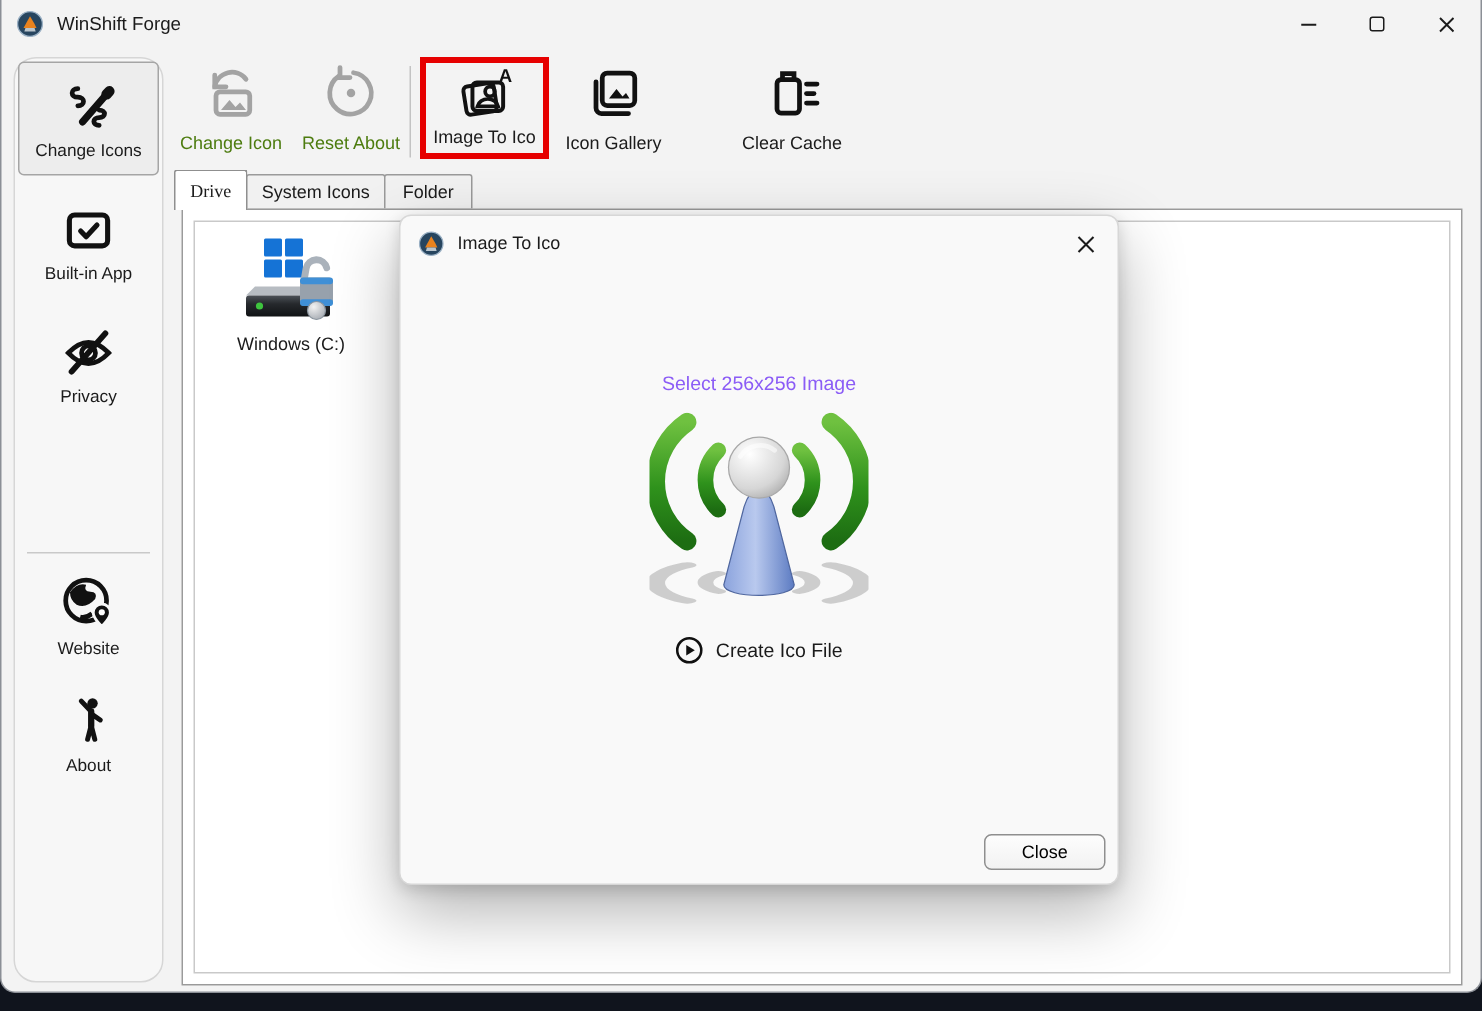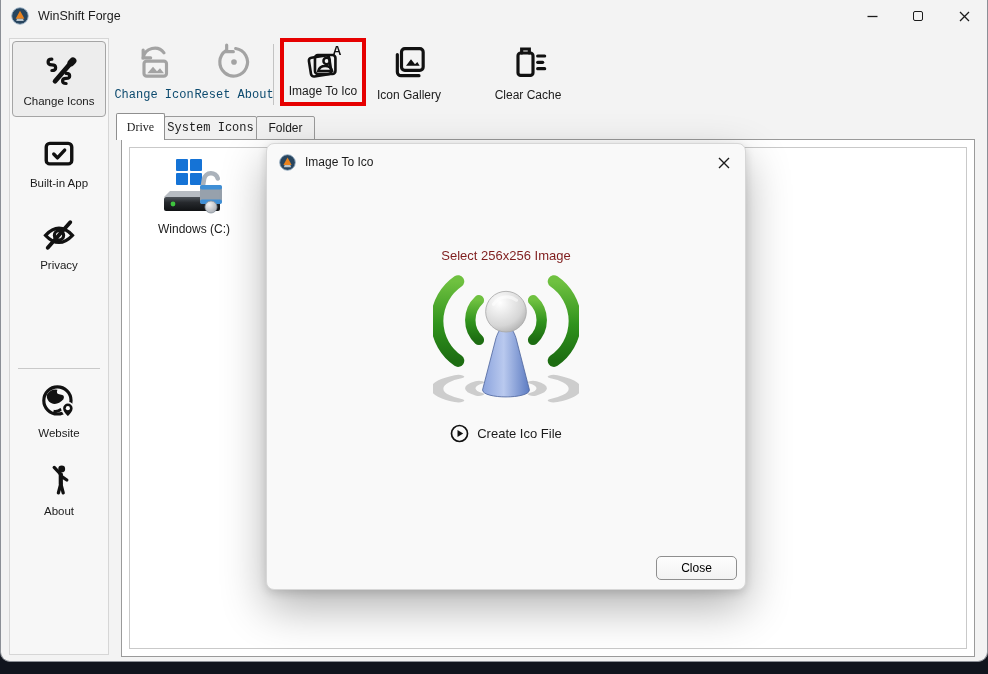--- a/index.html
+++ b/index.html
@@ -12,64 +12,64 @@
   
   .titlebar { position:absolute; left:0; top:0; width:100%; height:32px; display:flex; align-items:center; padding-left:10px;text-align:right; }
   .app-logo { width:18px; height:18px; margin-right:9px; }
   .titlebar-title { font-size:12.5px; color:#1b1b1b; }
   .win-controls { position:absolute; right:0; top:0; height:32px; display:flex; }
   .win-btn { width:46px; height:32px; display:flex; align-items:center; justify-content:center; color:#1b1b1b; }
   .max-glyph { width:10px; height:10px; border:1.2px solid #1b1b1b; border-radius:2px; }
 
   
   .sidebar { position:absolute; left:8px; top:38px; width:100px; height:617px; background:#f7f7f7;
-    border:1px solid #d6d6d6; border-radius:0; }
+    border:1px solid #d6d6d6; border-radius:15px; }
   .change-icons-btn { position:absolute; left:2px; top:2px; width:94px; height:76px; background:#ededed;
     border:1px solid #a5a5a5; border-radius:4px; display:flex; flex-direction:column; align-items:center; justify-content:center; gap:5px; cursor:pointer; }
   .change-icons-btn .lbl { font-size:11.5px; }
   .side-item { position:absolute; left:0; width:100%; display:flex; flex-direction:column; align-items:center; gap:6px; cursor:pointer; }
   .side-item .lbl { font-size:11.5px; }
   .side-item-builtin { top:98px; } .side-item-privacy { top:178px; } .side-item-wsl { top:255px; }
   .side-item-website { top:344px; } .side-item-about { top:422px; }
   .side-divider { position:absolute; left:8px; right:8px; top:329px; height:1px; background:#c9c9c9; }
 
   
   .tool-btn { position:absolute; top:42px; height:62px; display:flex; flex-direction:column; align-items:center; justify-content:space-between; padding-bottom:2px; cursor:pointer; }
   .tool-btn .lbl { font-size:12px; white-space:nowrap; }
   .tool-btn.disabled { color:#a3a3a3; cursor:default; }
-  .tool-btn.disabled .lbl { color:#0c4a6e;font-family:Liberation Mono, monospace; }
+  .tool-btn.disabled .lbl { color:#4d7c0f; }
   .tb-change-icon { left:119px; width:68px; }
   .tb-reset-icon  { left:200px; width:66px; }
   .tb-gallery     { left:373px; width:70px; }
   .tb-cache       { left:454px; width:74px;margin-left:36px; }
   .toolbar-divider { position:absolute; left:272px; top:44px; width:1px; height:61px; background:#c3c3c3; }
   .red-box { position:absolute; left:279px; top:38px; width:86px; height:68px; border:4px solid #e60000; display:flex; align-items:center; justify-content:center; }
   .tb-image-to-ico { position:static; width:100%; height:56px; }
 
   
   .tab { position:absolute; font-size:12px; display:flex; align-items:center; justify-content:center; cursor:pointer; }
   .tab-active { left:115px; top:113px; width:49px; height:27px; background:#ffffff; border:1px solid #8f8f8f; border-bottom:none; border-radius:2px 2px 0 0; z-index:5;font-family:Liberation Serif, serif; }
-  .tab-system { left:163px; top:116px; width:93px; height:24px; background:#f1f1f1; border:1px solid #9a9a9a; border-radius:2px 2px 0 0;font-family:Liberation Mono, monospace; }
+  .tab-system { left:163px; top:116px; width:93px; height:24px; background:#f1f1f1; border:1px solid #9a9a9a; border-radius:2px 2px 0 0; }
   .tab-folder { left:255px; top:116px; width:59px; height:24px; background:#f1f1f1; border:1px solid #9a9a9a; border-radius:2px 2px 0 0; }
 
   
   .main-panel { position:absolute; left:120px; top:139px; width:854px; height:518px; background:#ffffff; border:1px solid #9a9a9a; z-index:1; }
   .list-area { position:absolute; left:7px; top:7px; right:7px; bottom:7px; border:1px solid #c9c9c9; background:#ffffff; }
   .drive-item { position:absolute; left:14px; top:6px; width:100px; display:flex; flex-direction:column; align-items:center; cursor:pointer; }
   .drive-item .lbl { font-size:12px; margin-top:6px; }
 
   
   .dialog { position:absolute; left:265px; top:143px; width:480px; height:447px; background:#f9f9f9;
     border:1px solid #d7d7d7; border-radius:8px; z-index:10;
     box-shadow:0 18px 45px rgba(0,0,0,.30), 0 3px 10px rgba(0,0,0,.14); }
   .dlg-titlebar { position:absolute; left:0; top:0; width:100%; height:36px; display:flex; align-items:center; padding-left:12px; }
   .dlg-titlebar .app-logo { width:17px; height:17px; margin-right:9px; }
   .dlg-title { font-size:12px; }
   .dlg-close { position:absolute; right:10px; top:8px; width:22px; height:22px; display:flex; align-items:center; justify-content:center; cursor:pointer; }
-  .dlg-prompt { position:absolute; left:0; top:104px; width:100%; text-align:center; font-size:13px; color:#7f1d1d; }
+  .dlg-prompt { position:absolute; left:0; top:104px; width:100%; text-align:center; font-size:13px; color:#8b5cf6; }
   .dlg-beacon { position:absolute; left:50%; top:131px; transform:translateX(-50%); }
   .dlg-create { position:absolute; left:0; top:280px; width:100%; display:flex; align-items:center; justify-content:center; gap:8px; cursor:pointer; }
   .dlg-create .lbl { font-size:13px; }
   .dlg-close-btn { position:absolute; right:8px; bottom:9px; width:81px; height:24px; background:linear-gradient(#fdfdfd,#f2f2f2);
     border:1px solid #8f8f8f; border-radius:5px; font-size:12px; font-family:inherit; cursor:pointer; }
 
   .bottom-strip { position:absolute; left:0; bottom:0; width:100%; height:12px; }
   svg { display:block; }
 </style>
 </head>

